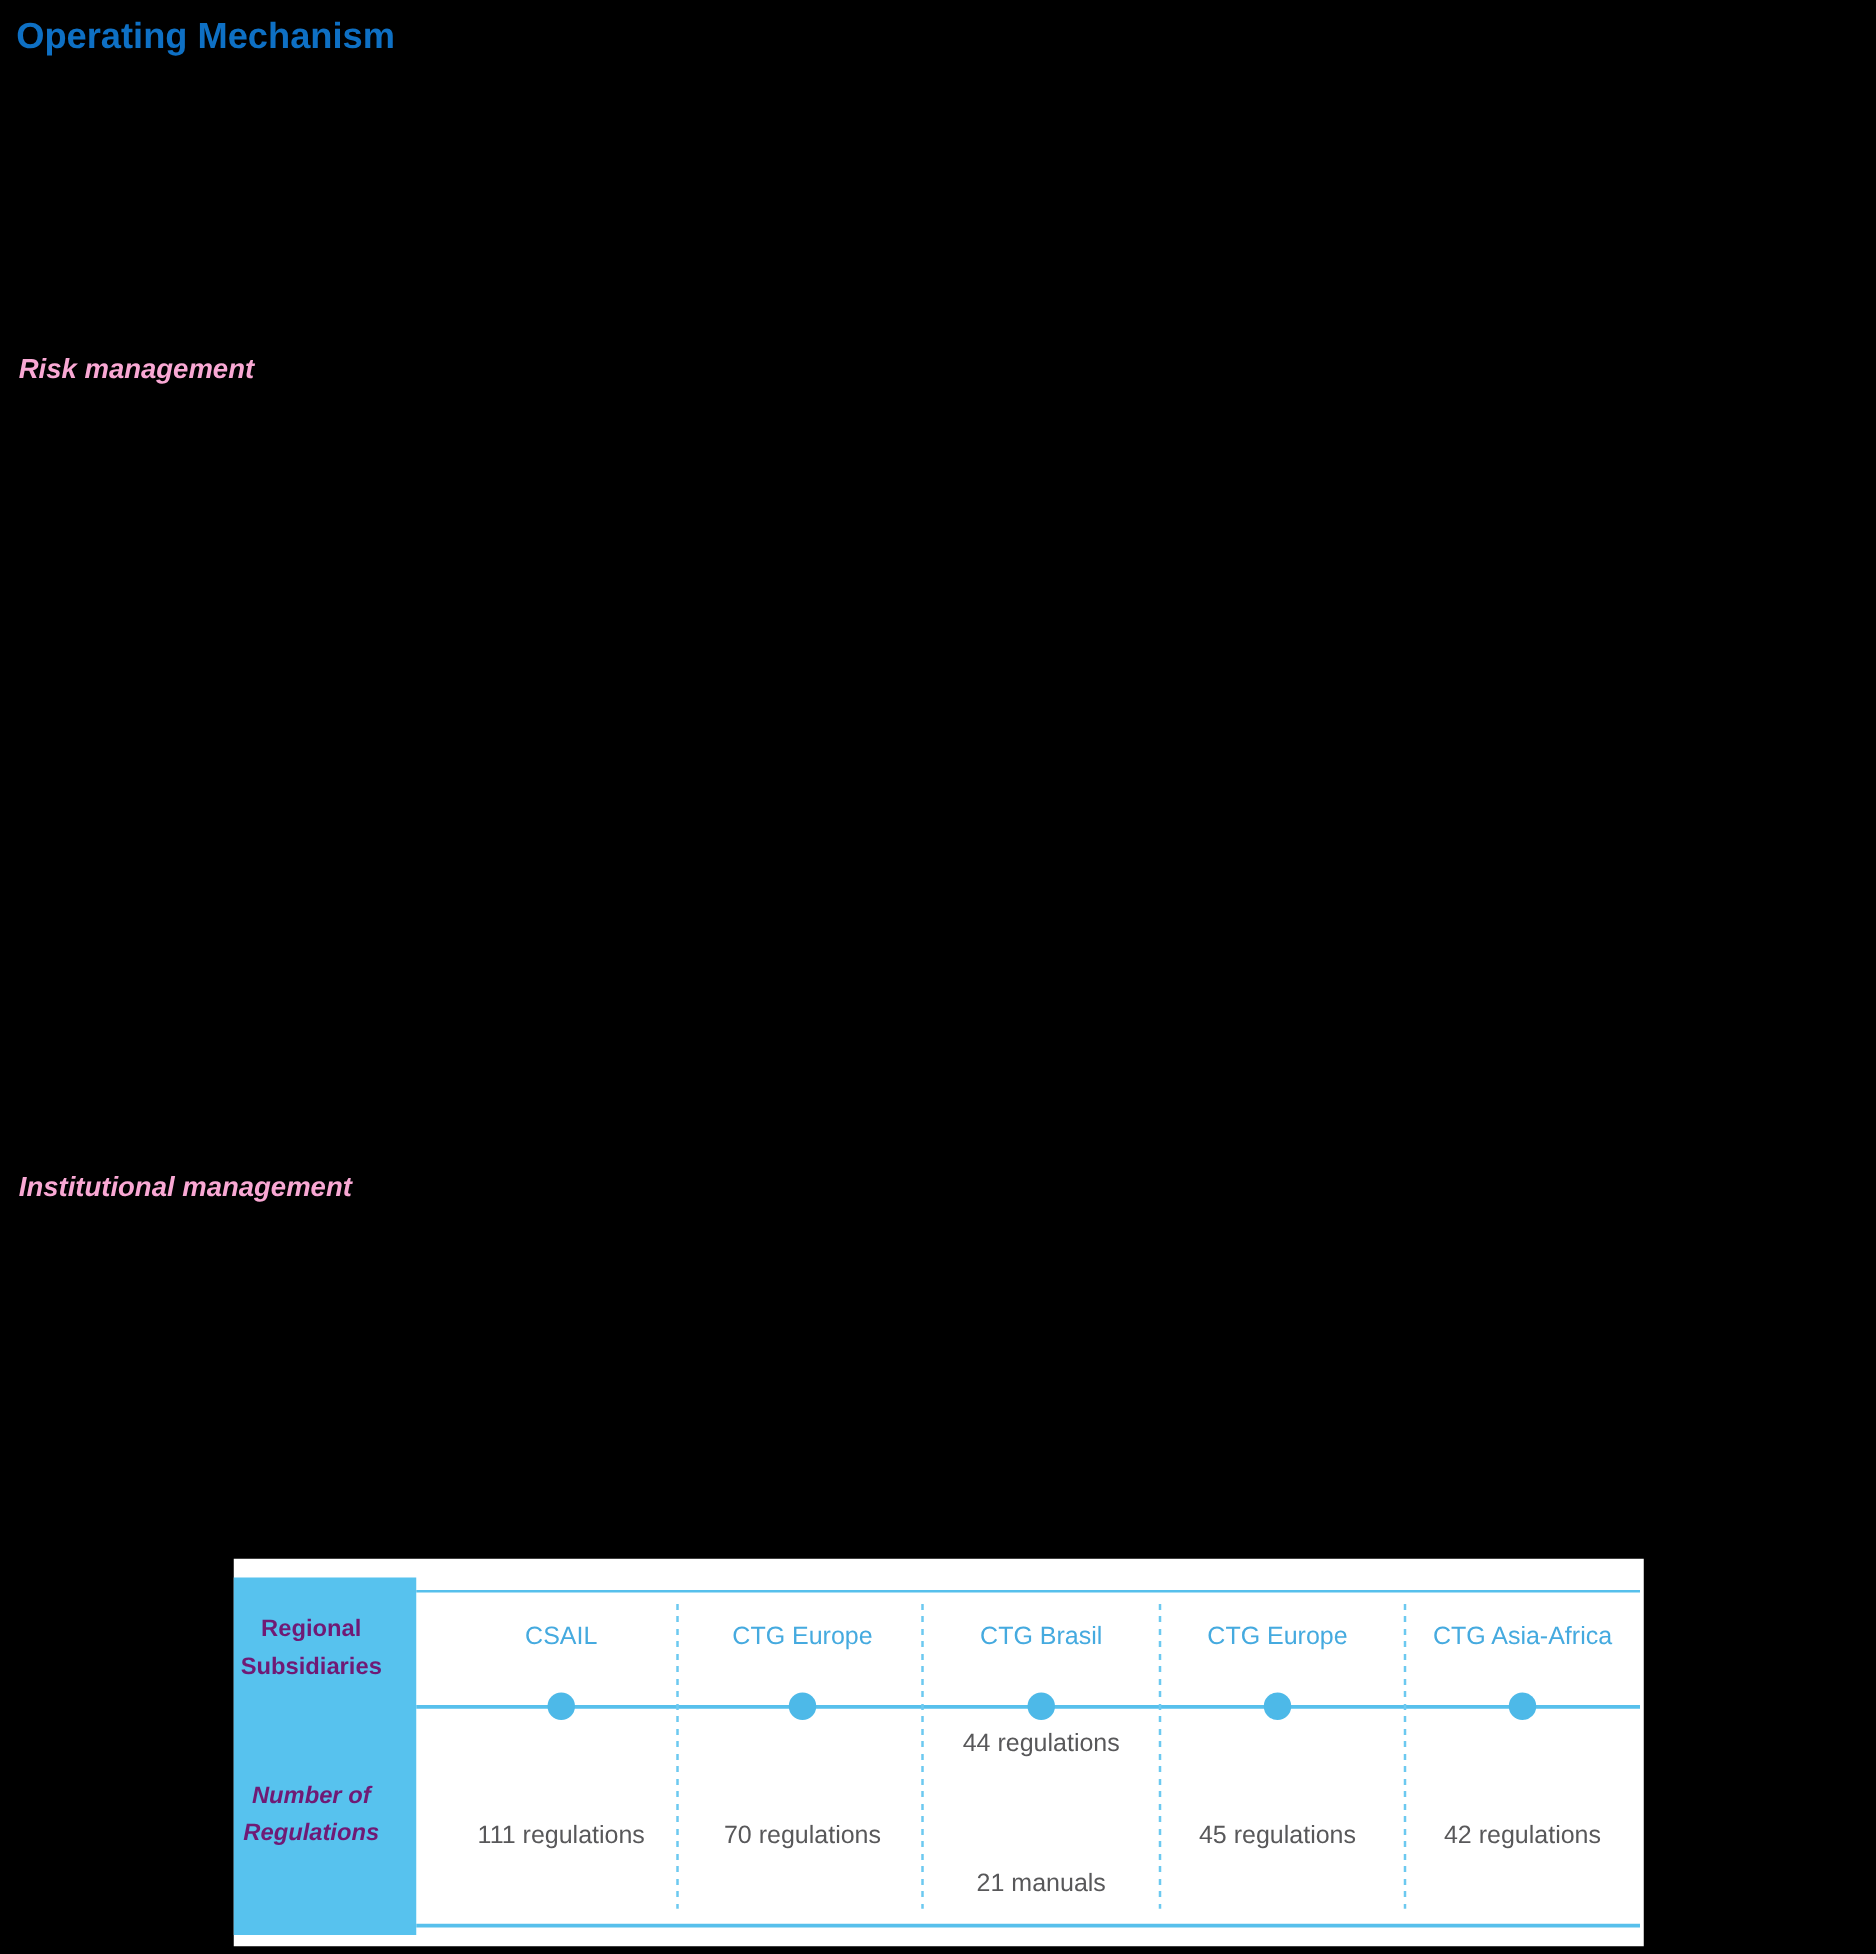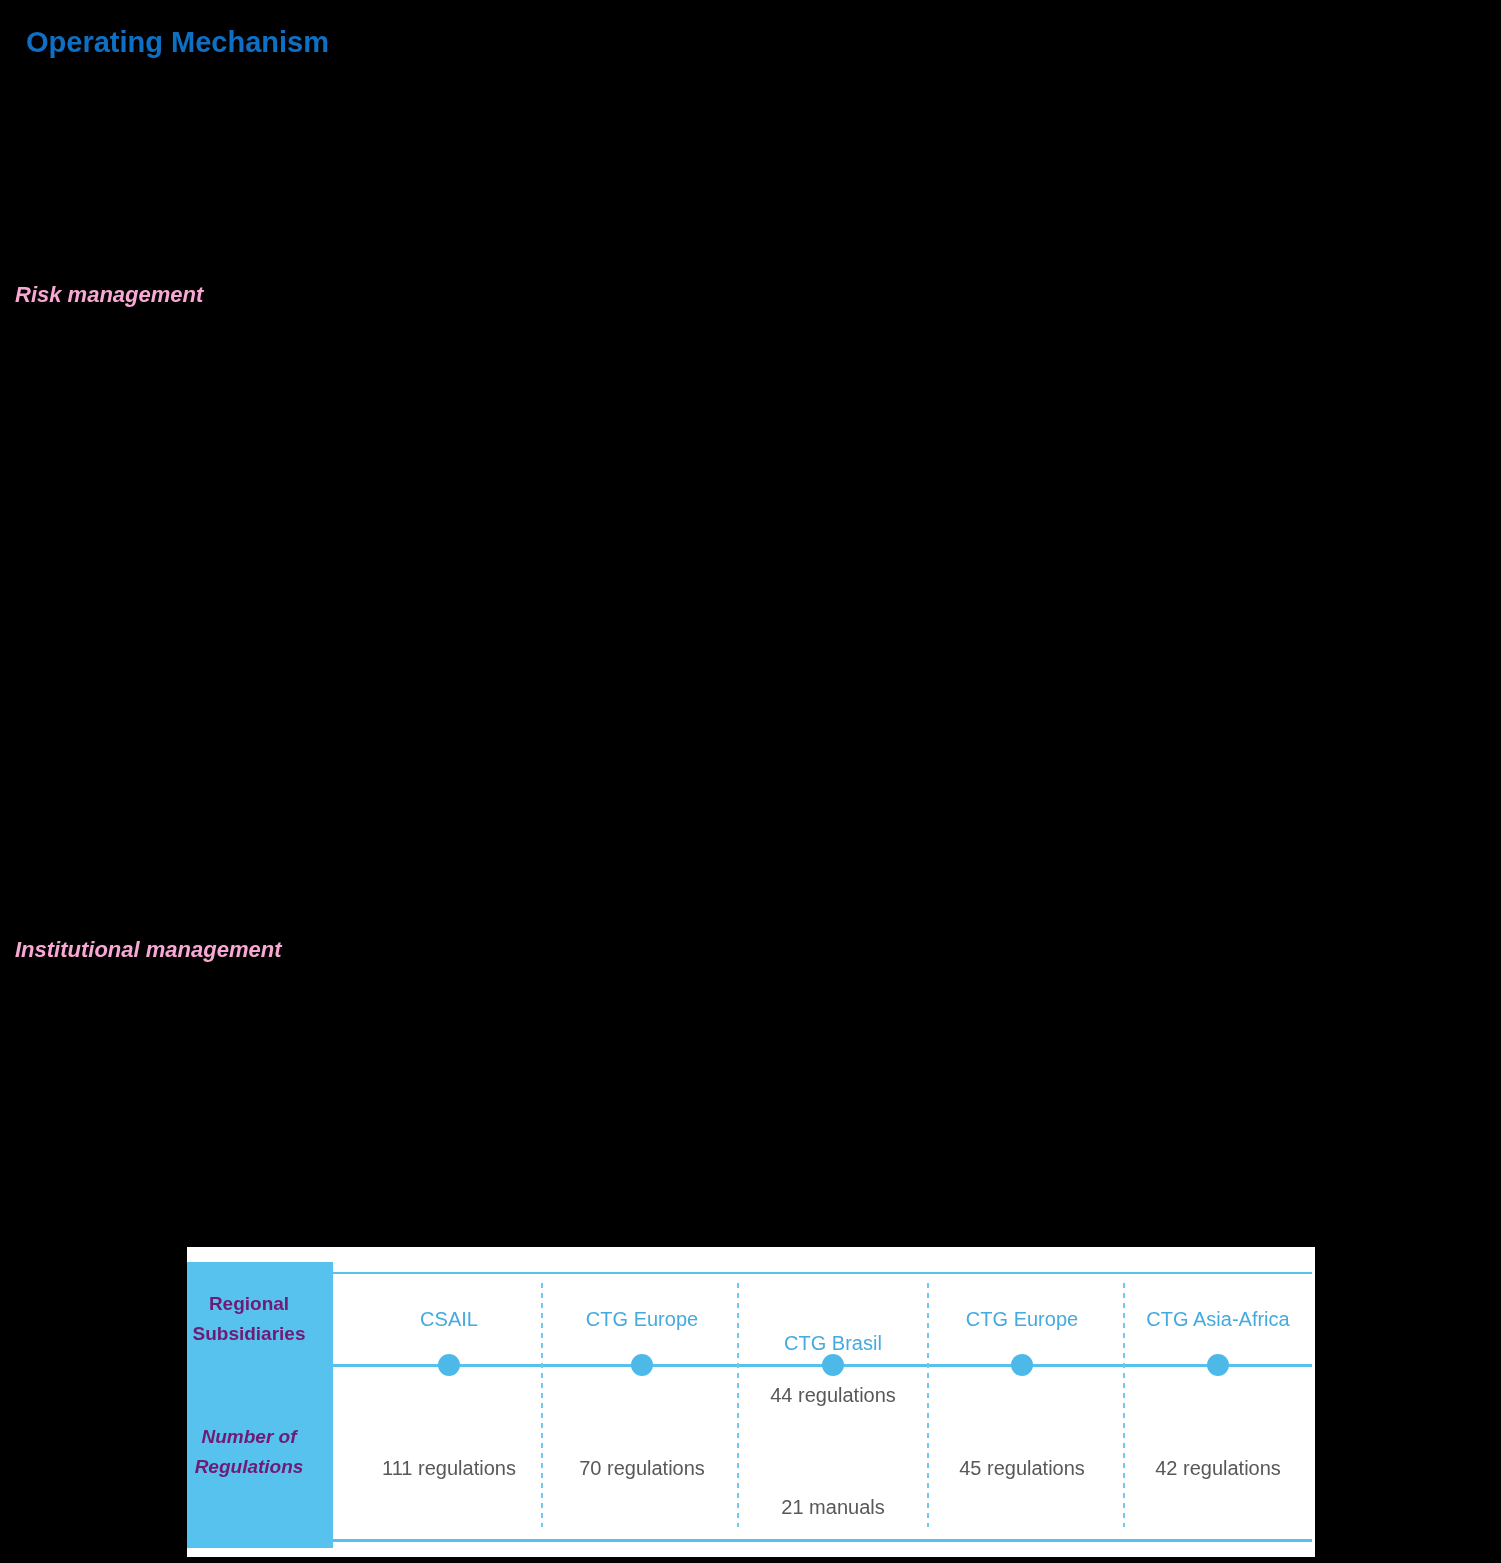--- a/index.html
+++ b/index.html
@@ -6,21 +6,21 @@
   body {
     position: relative;
     width: 1501px;
     height: 1563px;
     overflow: hidden;
     font-family: "Liberation Sans", sans-serif;
   }
   .page-title {
     position: absolute;
     left: 13px; top: 10px;
-    margin: 13px;
+    margin: 0;
     font-size: 29px;
     line-height: 38px;
     font-weight: bold;
     color: #0e70c4;
   }
   .section-heading {
     position: absolute;
     left: 15px;
     margin: 0;
     font-size: 22px;
@@ -74,21 +74,21 @@
   .dot {
     position: absolute;
     top: 107px;
     width: 22px; height: 22px;
     border-radius: 50%;
     background: #4db9e8;
   }
 
   .colhead {
     position: absolute;
-    top: 59px; width: 210px;
+    top: 49px; width: 210px;
     text-align: center;
     color: #45aadf;
     font-size: 20px;
     line-height: 26px;
   }
   .val {
     position: absolute;
     width: 210px;
     text-align: center;
     color: #58585a;
@@ -128,21 +128,21 @@
     <div class="vdash" style="left:936px;"></div>
 
     <div class="dot" style="left:251px;"></div>
     <div class="dot" style="left:444px;"></div>
     <div class="dot" style="left:635px;"></div>
     <div class="dot" style="left:824px;"></div>
     <div class="dot" style="left:1020px;"></div>
 
     <div class="colhead" style="left:157px;">CSAIL</div>
     <div class="colhead" style="left:350px;">CTG Europe</div>
-    <div class="colhead" style="left:541px;margin-top:24px;">CTG Brasil</div>
+    <div class="colhead" style="left:541px;">CTG Brasil</div>
     <div class="colhead" style="left:730px;">CTG Europe</div>
     <div class="colhead" style="left:926px;">CTG Asia-Africa</div>
 
     <div class="val val-single" style="left:157px;">111 regulations</div>
     <div class="val val-single" style="left:350px;">70 regulations</div>
 
     <div class="val val-brasil-1" style="left:541px;">44 regulations</div>
     <div class="val val-brasil-3" style="left:541px;">21 manuals</div>
 
     <div class="val val-single" style="left:730px;">45 regulations</div>

